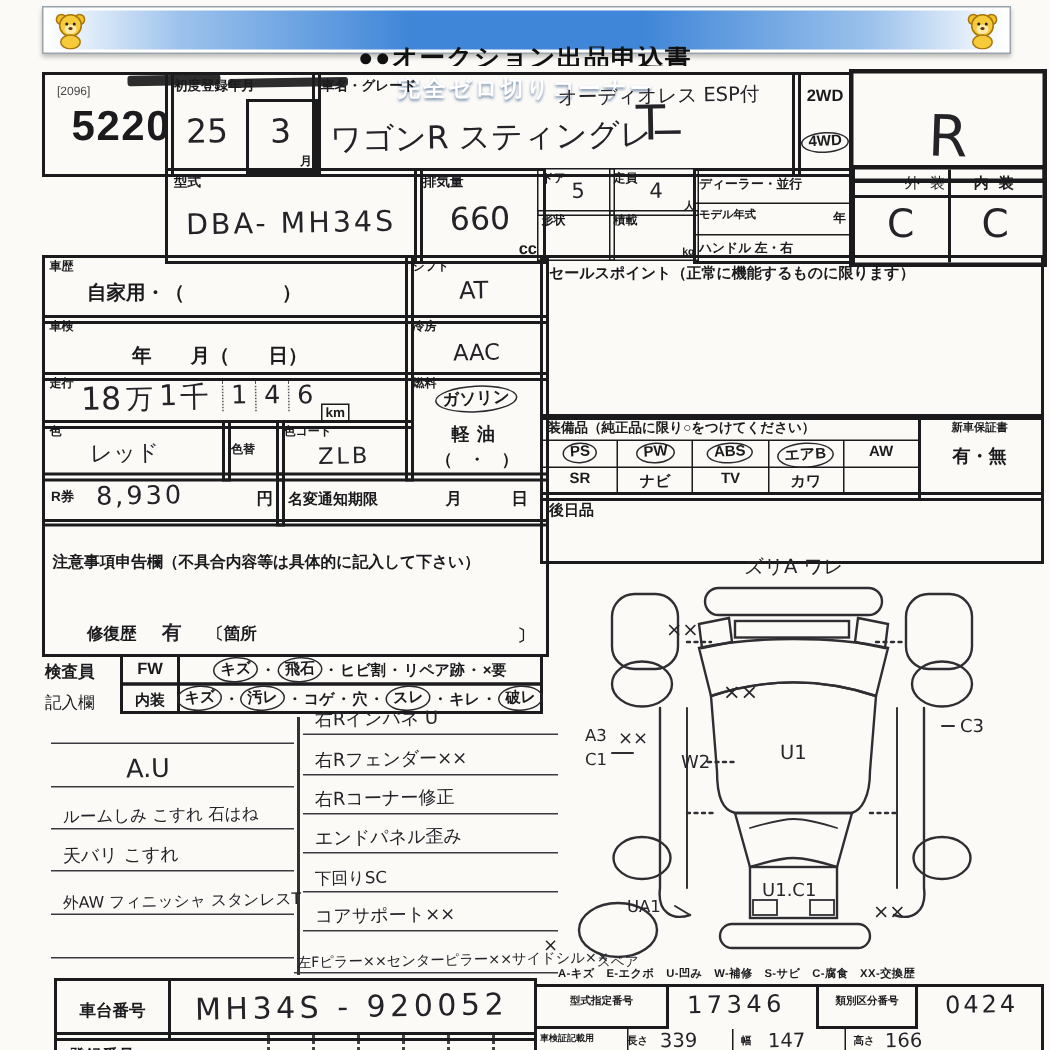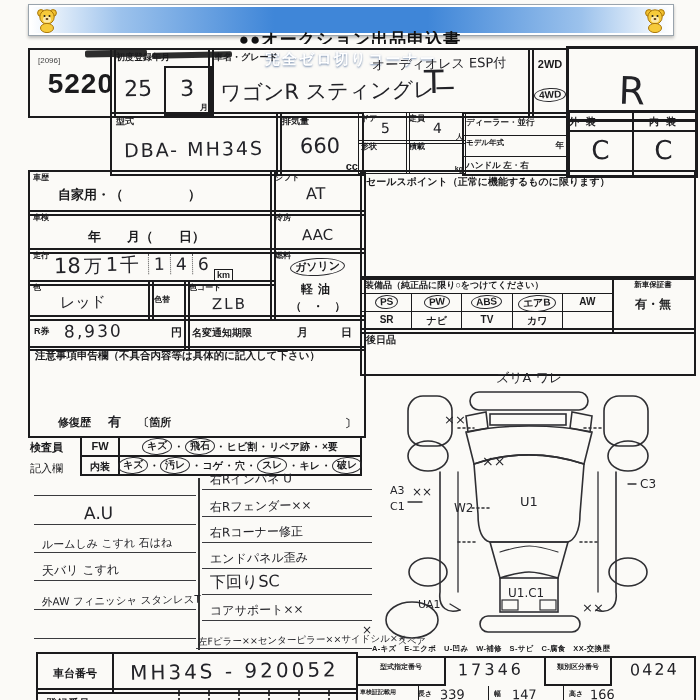--- a/index.html
+++ b/index.html
@@ -131,21 +131,21 @@
     <div style="height:18px;border-bottom:1.5px solid var(--ink);font-size:8.5px;font-weight:bold;padding:3px 2px 0">ディーラー・並行</div>
     <div style="height:18px;border-bottom:1.5px solid var(--ink);font-size:7.5px;font-weight:bold;padding:2px 2px 0;position:relative">
       <span>モデル年式</span>
       <span style="position:absolute;right:4px;top:4px;font-size:8.5px">年</span>
     </div>
     <div style="font-size:8.5px;font-weight:bold;padding:3px 2px 0">ハンドル 左・右</div>
   </div>
 
   <div class="b3" style="left:566px;top:110px;width:126px;height:62px">
     <div style="position:absolute;left:0;right:0;top:0;height:17px;border-bottom:2px solid var(--ink)">
-      <span style="position:absolute;left:0;width:50%;text-align:left;font-size:10px;font-weight:bold;letter-spacing:2px;top:2px">外 装</span>
+      <span style="position:absolute;left:0;width:50%;text-align:right;font-size:10px;font-weight:normal;letter-spacing:2px;top:2px">外 装</span>
       <span style="position:absolute;right:0;width:50%;text-align:center;font-size:10px;font-weight:bold;letter-spacing:2px;top:2px">内 装</span>
     </div>
     <div style="position:absolute;left:50%;top:0;bottom:0;border-left:2px solid var(--ink)"></div>
     <span class="hw" style="position:absolute;left:0;width:50%;text-align:center;top:22px;font-size:26px">C</span>
     <span class="hw" style="position:absolute;right:0;width:50%;text-align:center;top:22px;font-size:26px">C</span>
   </div>
 
   <div class="b" style="left:28px;top:170px;width:244px;height:42px">
     <span class="lbl" style="position:absolute;left:3px;top:2px;font-size:8px">車歴</span>
     <span style="position:absolute;left:28px;top:14px;font-size:13px;font-weight:bold">自家用・（　　　　　）</span>
@@ -234,21 +234,21 @@
       <span class="opt" style="flex:1;text-align:center;border-right:1.2px solid var(--ink);padding-top:2px">カワ</span>
       <span class="opt" style="flex:1;text-align:center;padding-top:2px"></span>
     </div>
   </div>
 
   <div class="b" style="left:360px;top:328px;width:332px;height:44px">
     <div style="font-size:10px;font-weight:bold;padding:3px 4px">後日品</div>
   </div>
 
   <div class="abs" style="left:28px;top:346px;width:334px;height:88px;border:2.5px solid var(--ink)">
-    <div style="font-size:10.5px;font-weight:bold;padding:1px 5px">注意事項申告欄（不具合内容等は具体的に記入して下さい）</div>
+    <div style="font-size:10.5px;font-weight:bold;padding:20px 5px">注意事項申告欄（不具合内容等は具体的に記入して下さい）</div>
     <div style="position:absolute;left:28px;bottom:5px;font-size:11px;font-weight:bold">
       <span>修復歴</span>
       <span class="hw" style="font-size:13px;margin-left:14px">有</span>
       <span style="margin-left:14px">〔箇所</span>
     </div>
     <span style="position:absolute;right:8px;bottom:5px;font-size:11px;font-weight:bold">〕</span>
   </div>
 
   <span style="position:absolute;left:30px;top:440px;font-size:11px;font-weight:bold">検査員</span>
   <div style="position:absolute;left:80px;top:436px;width:40px;height:21px;border:2px solid var(--ink);text-align:center;font-size:11px;font-weight:bold;padding-top:2px;box-sizing:border-box">FW</div>
@@ -306,21 +306,21 @@
   <div class="remark-row" style="left:202px;top:493px;width:170px;height:23px">
       <span class="hw" style="font-size:12px">右Rフェンダー××</span>
     </div>
   <div class="remark-row" style="left:202px;top:519px;width:170px;height:23px">
       <span class="hw" style="font-size:12px">右Rコーナー修正</span>
     </div>
   <div class="remark-row" style="left:202px;top:545px;width:170px;height:23px">
       <span class="hw" style="font-size:12px">エンドパネル歪み</span>
     </div>
   <div class="remark-row" style="left:202px;top:571px;width:170px;height:23px">
-      <span class="hw" style="font-size:16px">下回りSC</span>
+      <span class="hw" style="font-size:11px">下回りSC</span>
     </div>
   <div class="remark-row" style="left:202px;top:597px;width:170px;height:23px">
       <span class="hw" style="font-size:12px">コアサポート××</span>
     </div>
   <div class="remark-row" style="left:196px;top:626px;width:176px;height:22px">
       <span class="hw" style="font-size:9.5px;left:2px">左Fピラー××センターピラー××サイドシル××</span>
     </div>
 
   <div class="abs" style="left:36px;top:652px;width:318px;height:38px;border:2.5px solid var(--ink)">
     <div style="position:absolute;left:0;top:0;bottom:0;width:74px;border-right:2px solid var(--ink);display:flex;align-items:center;justify-content:center;font-size:11px;font-weight:bold">車台番号</div>

